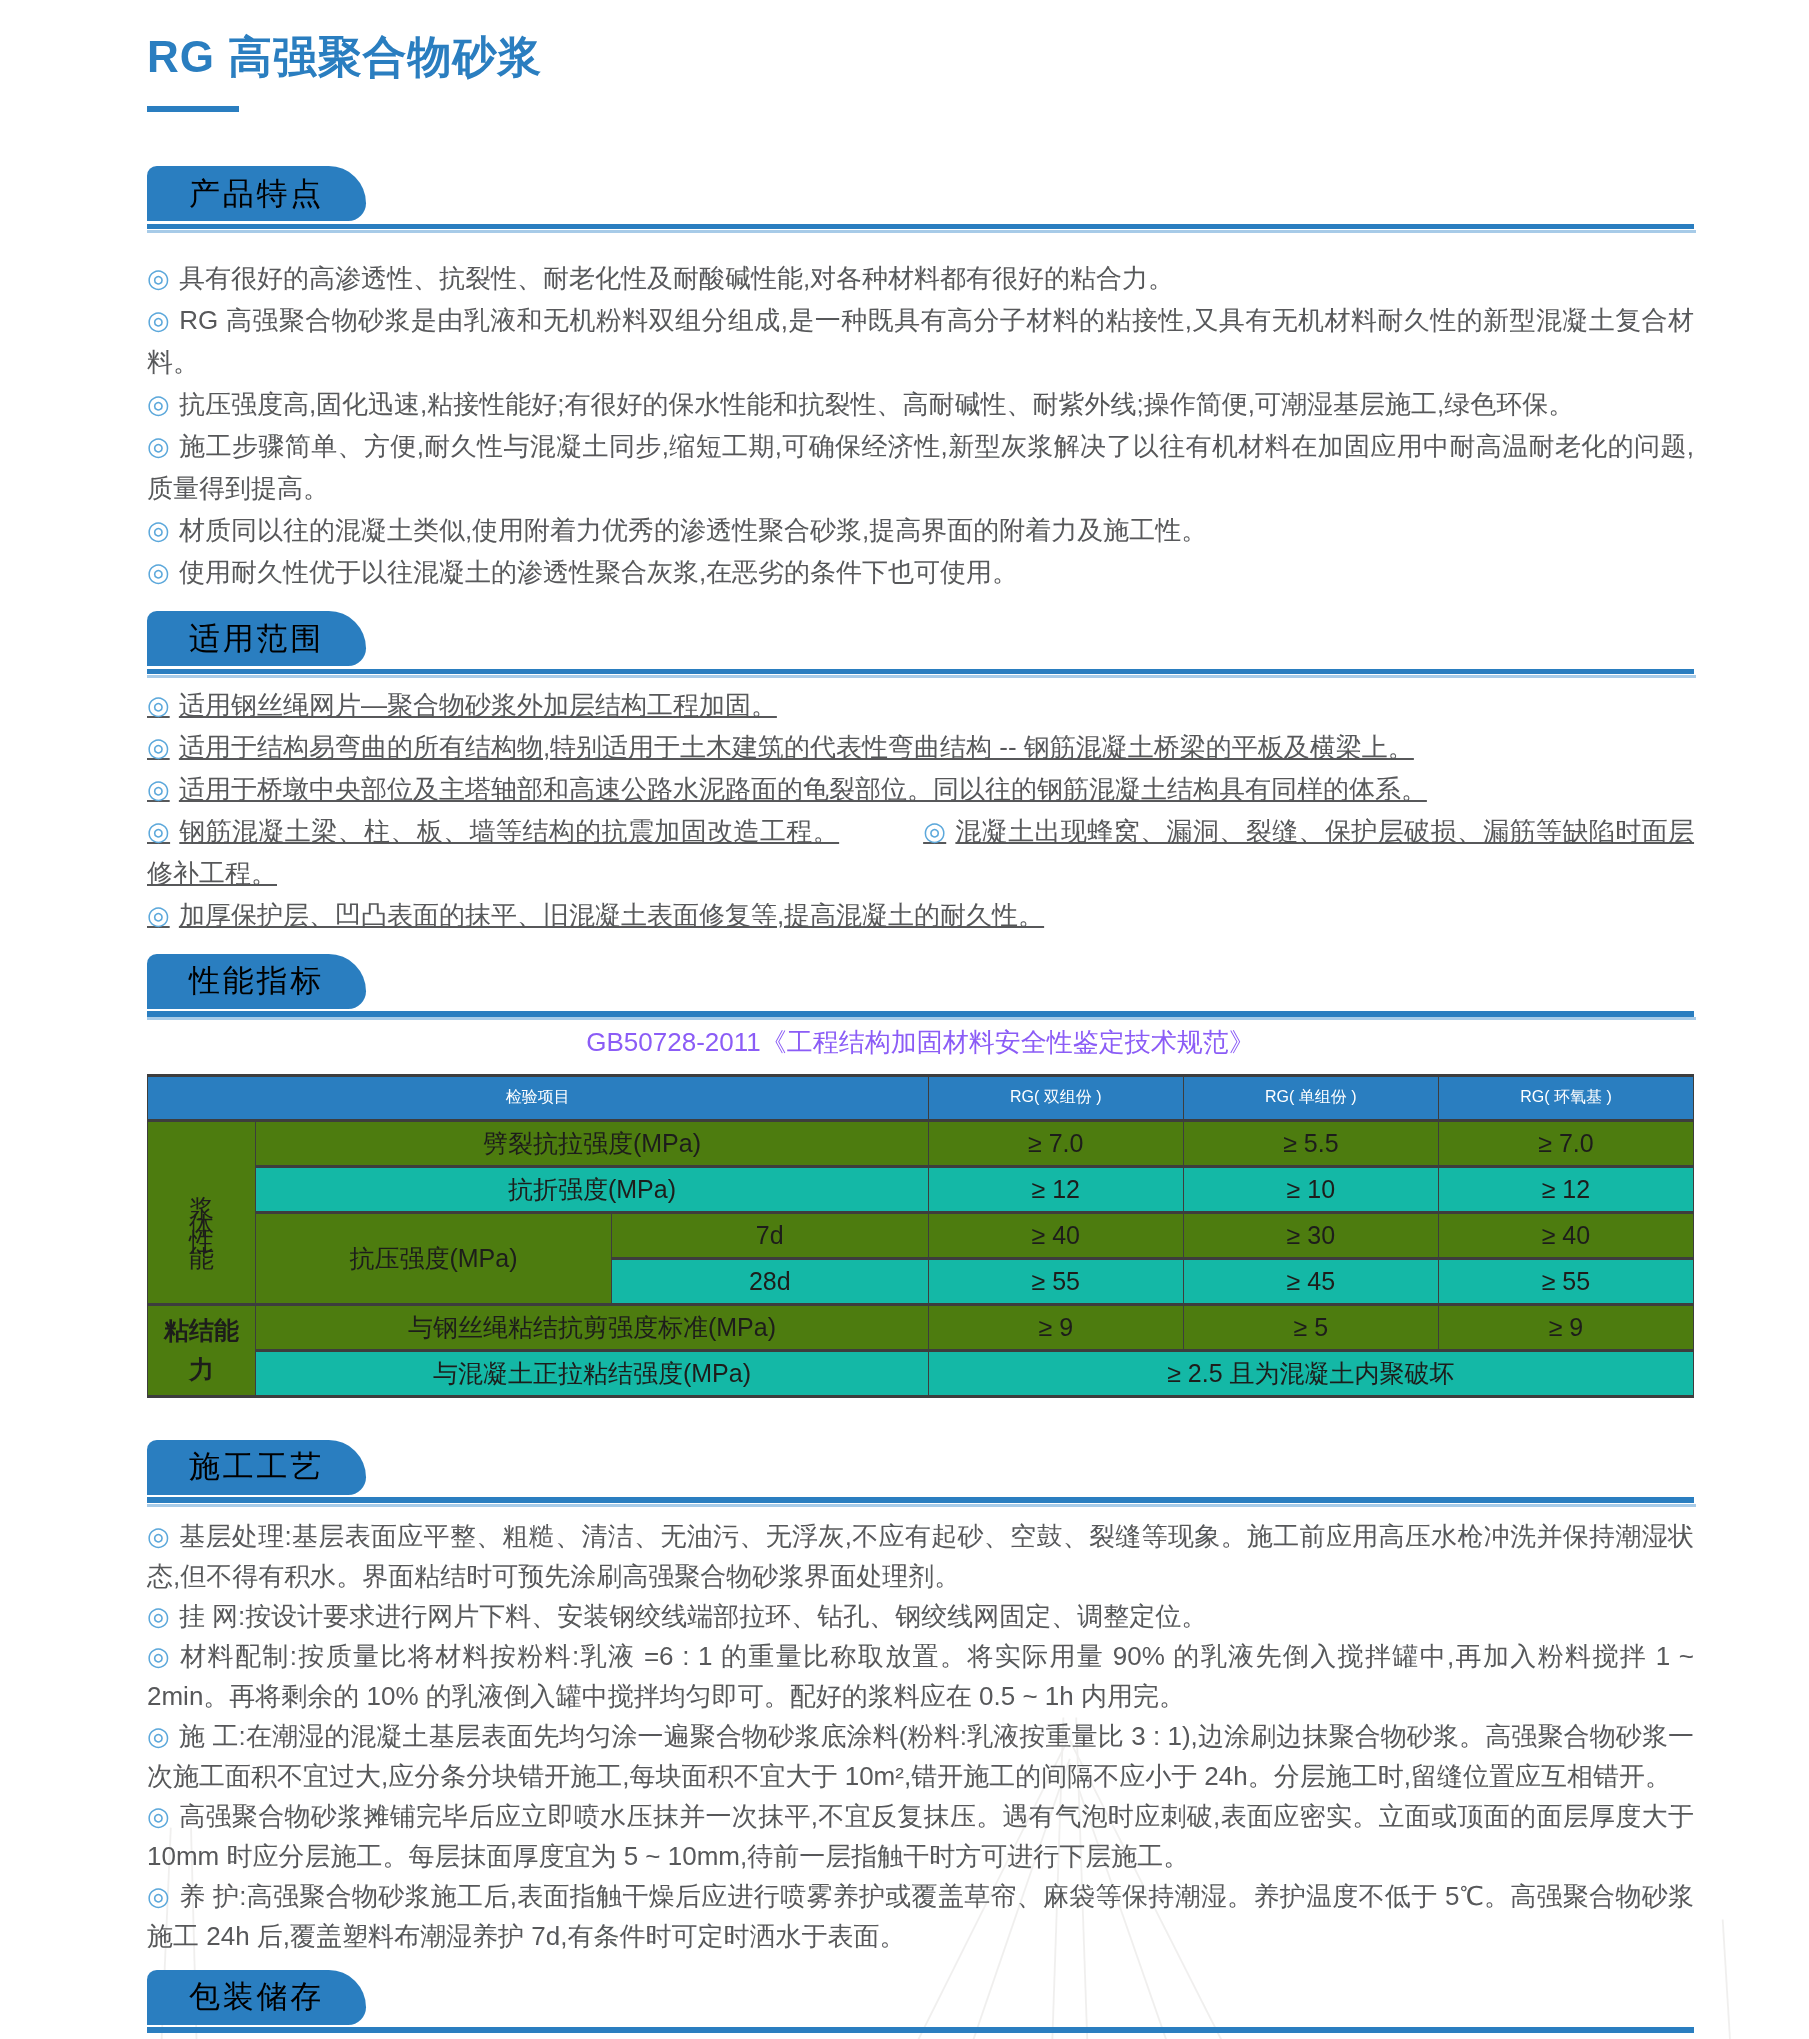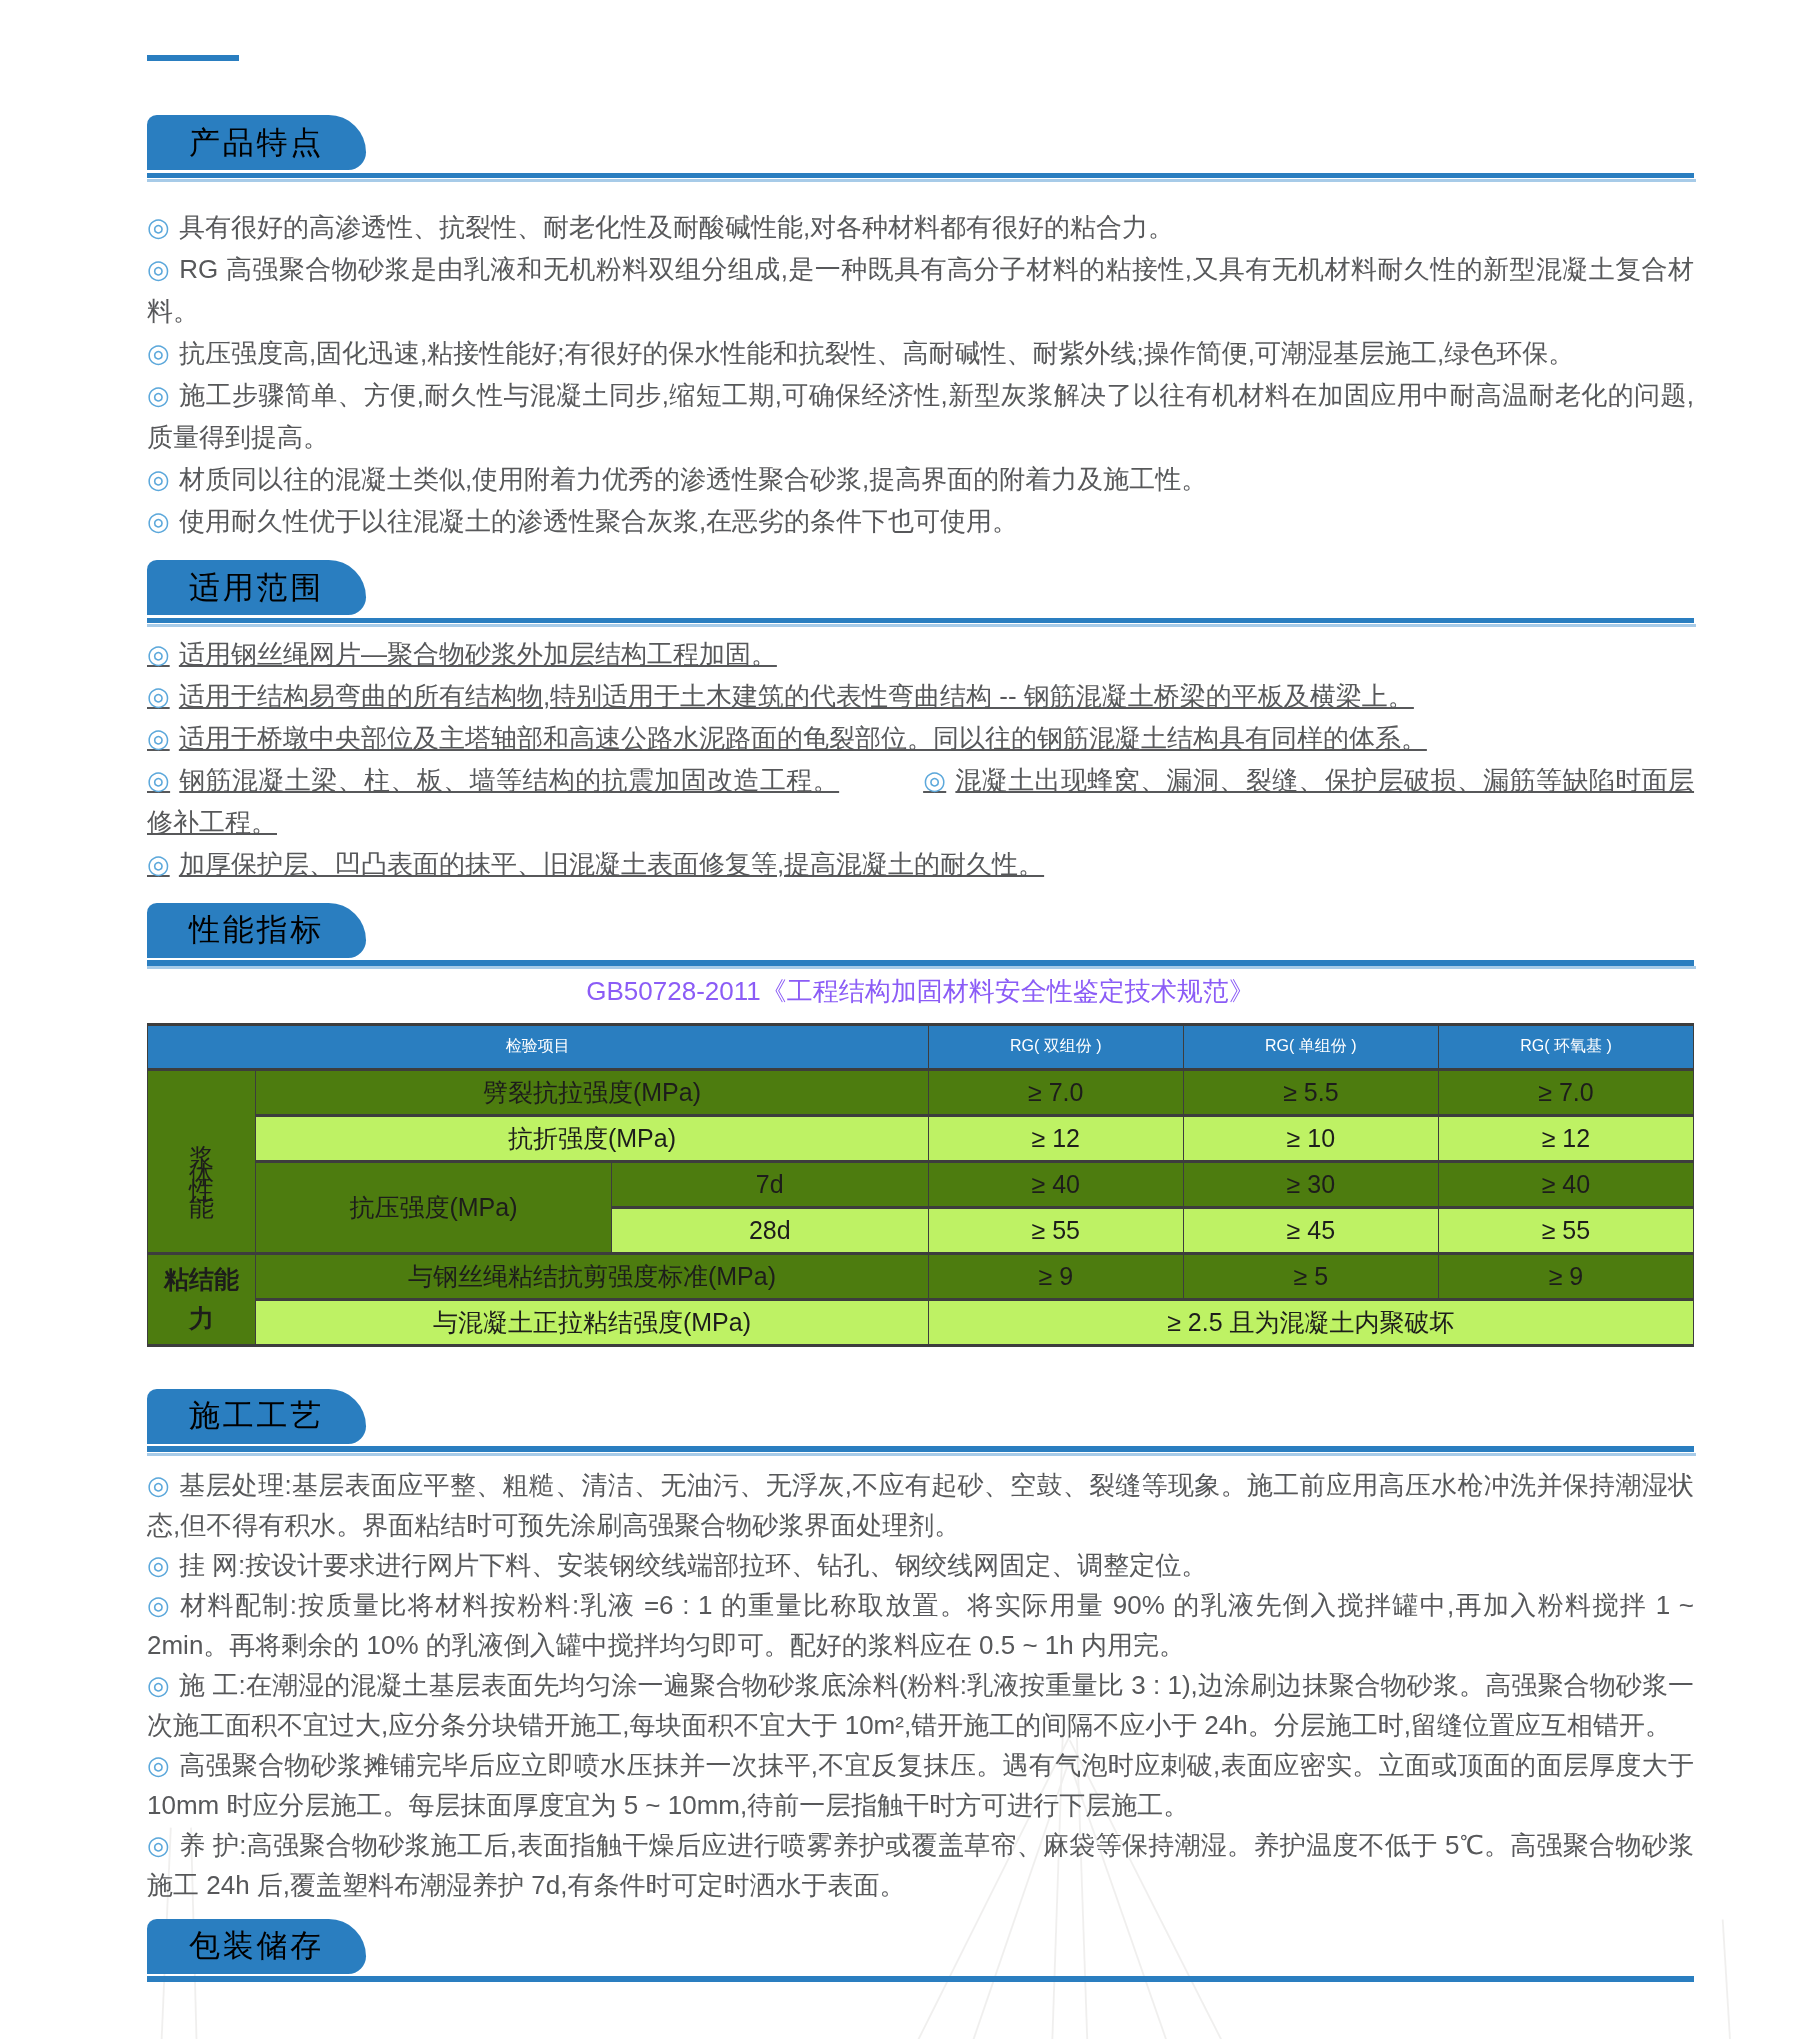--- a/index.html
+++ b/index.html
@@ -40,21 +40,21 @@
   
   .tbl-caption{margin:7.3px 0 0;text-align:center;font-size:26px;line-height:37px;color:#8b5cf6;font-weight:normal;}
   table.perf{width:100%;border-collapse:collapse;table-layout:fixed;margin-top:13px;
     font-size:25px;color:#1d1d1b;}
   table.perf th, table.perf td{
     border-left:1.8px solid #3d3d3d;border-right:1.8px solid #3d3d3d;
     border-top:3.7px solid #3d3d3d;border-bottom:3.7px solid #3d3d3d;
     text-align:center;vertical-align:middle;padding:0;
   }
   table.perf th{background:#2a7ec0;color:#fff;font-weight:normal;height:42px;font-size:16px;}
-  table.perf td{height:43px;background:#bef264;}
+  table.perf td{height:43px;background:#14b8a6;}
   table.perf td.g{background:#4d7c0f;}
   .vstack{display:inline-block;writing-mode:vertical-lr;text-orientation:upright;letter-spacing:16.5px;line-height:1;}
   .wrap3{display:inline-block;width:3.2em;line-height:39px;font-weight:bold;}
 
   
   .watermark{position:absolute;left:0;top:1708px;z-index:1;opacity:.13;pointer-events:none;}
 </style>
 </head>
 <body>
 
@@ -69,20 +69,21 @@
       <path d="M1165 35 L1330 361"></path>
       <path d="M1165 60 L1270 361"></path>
       <path d="M186 130 L176 361"></path>
       <path d="M208 130 L214 361"></path>
       <path d="M1876 230 L1884 361"></path>
     </g>
   </svg>
 
   <div class="content">
 
+    <h1 class="doc-title">RG 高强聚合物砂浆</h1>
     <div class="title-underline"></div>
 
     <section>
       <div class="sec-head mt-sec1">
         <div class="rule"></div>
         <div class="rule-light"></div>
         <div class="badge">产品特点</div>
       </div>
       <div class="bullets lh46 mt-b1">
         <p><span class="mark">◎</span><span>具有很好的高渗透性、抗裂性、耐老化性及耐酸碱性能,对各种材料都有很好的粘合力。</span></p>

